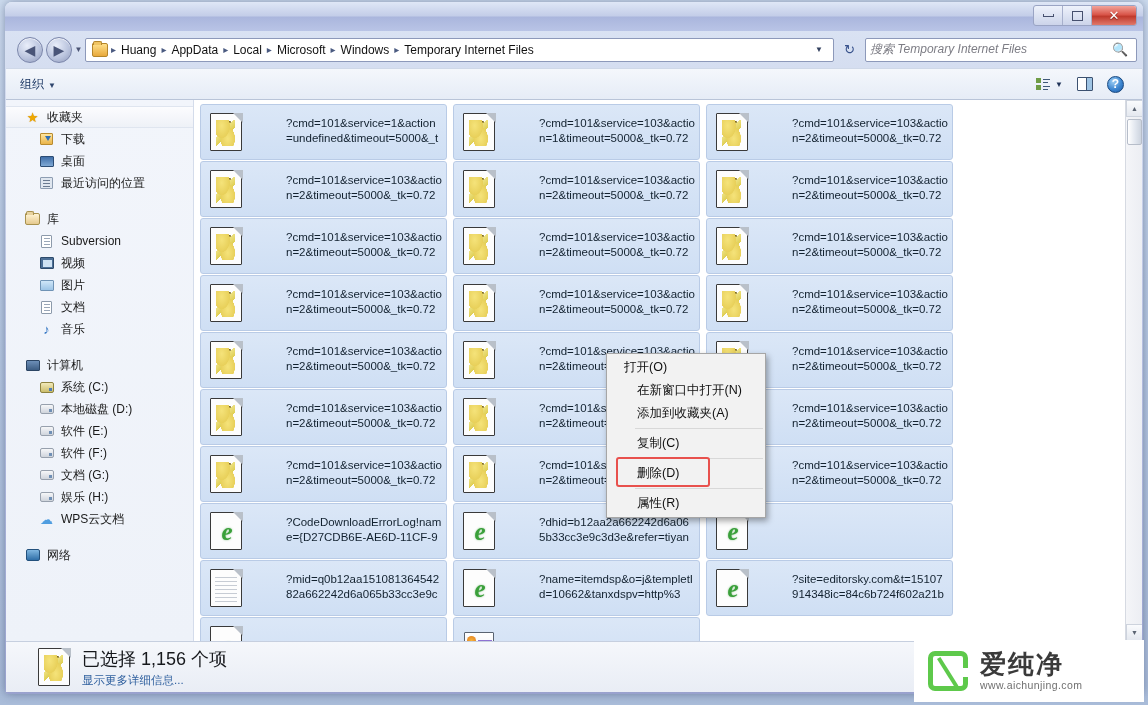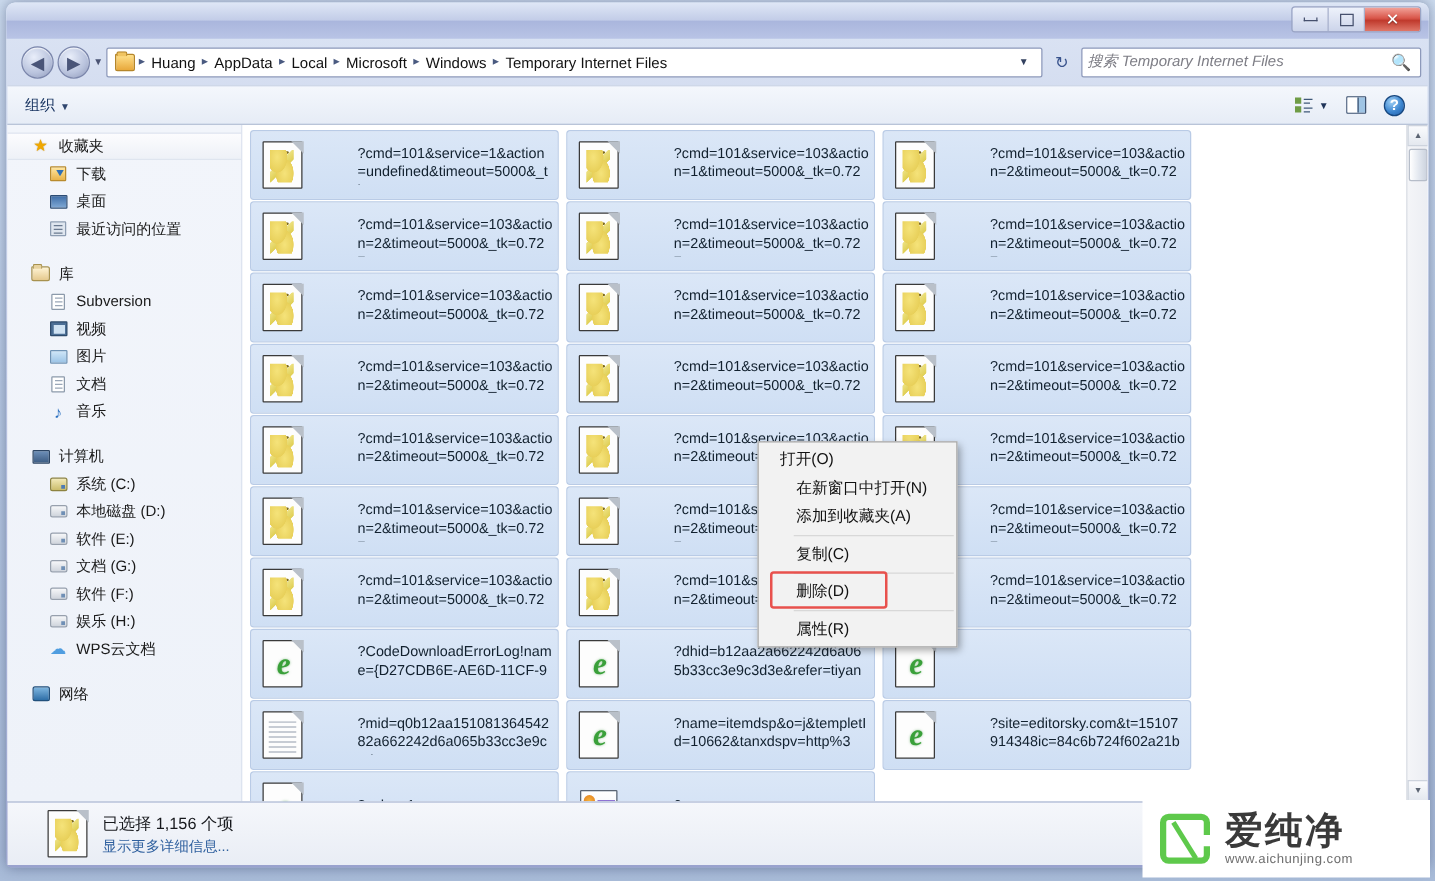--- a/index.html
+++ b/index.html
@@ -267,42 +267,42 @@
 
   
   #statusbar {
     position: absolute; left: 1px; top: 639px; width: 1136px; height: 51px;
     background: linear-gradient(180deg,#f5f7fb 0%,#e9edf5 100%);
     border-top: 1px solid #c6cfdf;
     display: flex; align-items: center; padding-left: 28px;
   }
   #status-ico { width: 40px; display:flex; align-items:center; justify-content:center;}
   #status-text { padding-left: 8px; }
-  #status-title { font-size: 13px; color:#16181c; }
+  #status-title { font-size: 18px; color:#16181c; }
   #status-sub { font-size: 11.5px; color:#2e5f9e; margin-top: 2px; }
 
   
   #watermark {
     position: absolute; right: 4px; bottom: 3px; width: 230px; height: 62px;
     background: #fff; display:flex; align-items:center; padding-left: 14px; gap: 12px;
   }
   #wm-logo {
     width: 40px; height: 40px; border: 5px solid #5ec94b; border-radius: 7px;
     position: relative; box-sizing: border-box;
   }
   #wm-logo::after {
     content:''; position:absolute; left: 4px; top: 3px; width: 3.5px; height: 34px;
     background: #5ec94b; transform: rotate(-32deg); transform-origin: top left;
   }
   #wm-logo::before {
     content:''; position:absolute; right:-5px; top: 12px; width: 7px; height: 9px;
     background: #fff;
   }
   #wm-text { display:flex; flex-direction:column; }
-  #wm-cn { font-size: 30px; font-weight: bold; color: #3a3a3a; letter-spacing: 2px; line-height: 1.05; }
+  #wm-cn { font-size: 26px; font-weight: bold; color: #3a3a3a; letter-spacing: 2px; line-height: 1.05; }
   #wm-url { font-size: 10.5px; color:#6f6f6f; letter-spacing: .4px; }
 </style>
 </head>
 <body>
 
 <div id="desktop">
 
   <div id="window">
 
     <div id="titlebar">
@@ -477,27 +477,27 @@
           <div class="nav-item">
             <span class="nav-ico">
                 <i class="ic-drive"></i>
               </span>
             <span>软件 (E:)</span>
           </div>
           <div class="nav-item">
             <span class="nav-ico">
                 <i class="ic-drive"></i>
               </span>
+            <span>软件 (F:)</span>
+          </div>
+          <div class="nav-item">
+            <span class="nav-ico">
+                <i class="ic-drive"></i>
+              </span>
             <span>文档 (G:)</span>
-          </div>
-          <div class="nav-item">
-            <span class="nav-ico">
-                <i class="ic-drive"></i>
-              </span>
-            <span>软件 (F:)</span>
           </div>
           <div class="nav-item">
             <span class="nav-ico">
                 <i class="ic-drive"></i>
               </span>
             <span>娱乐 (H:)</span>
           </div>
           <div class="nav-item">
             <span class="nav-ico ic-cloud">☁</span>
             <span>WPS云文档</span>

